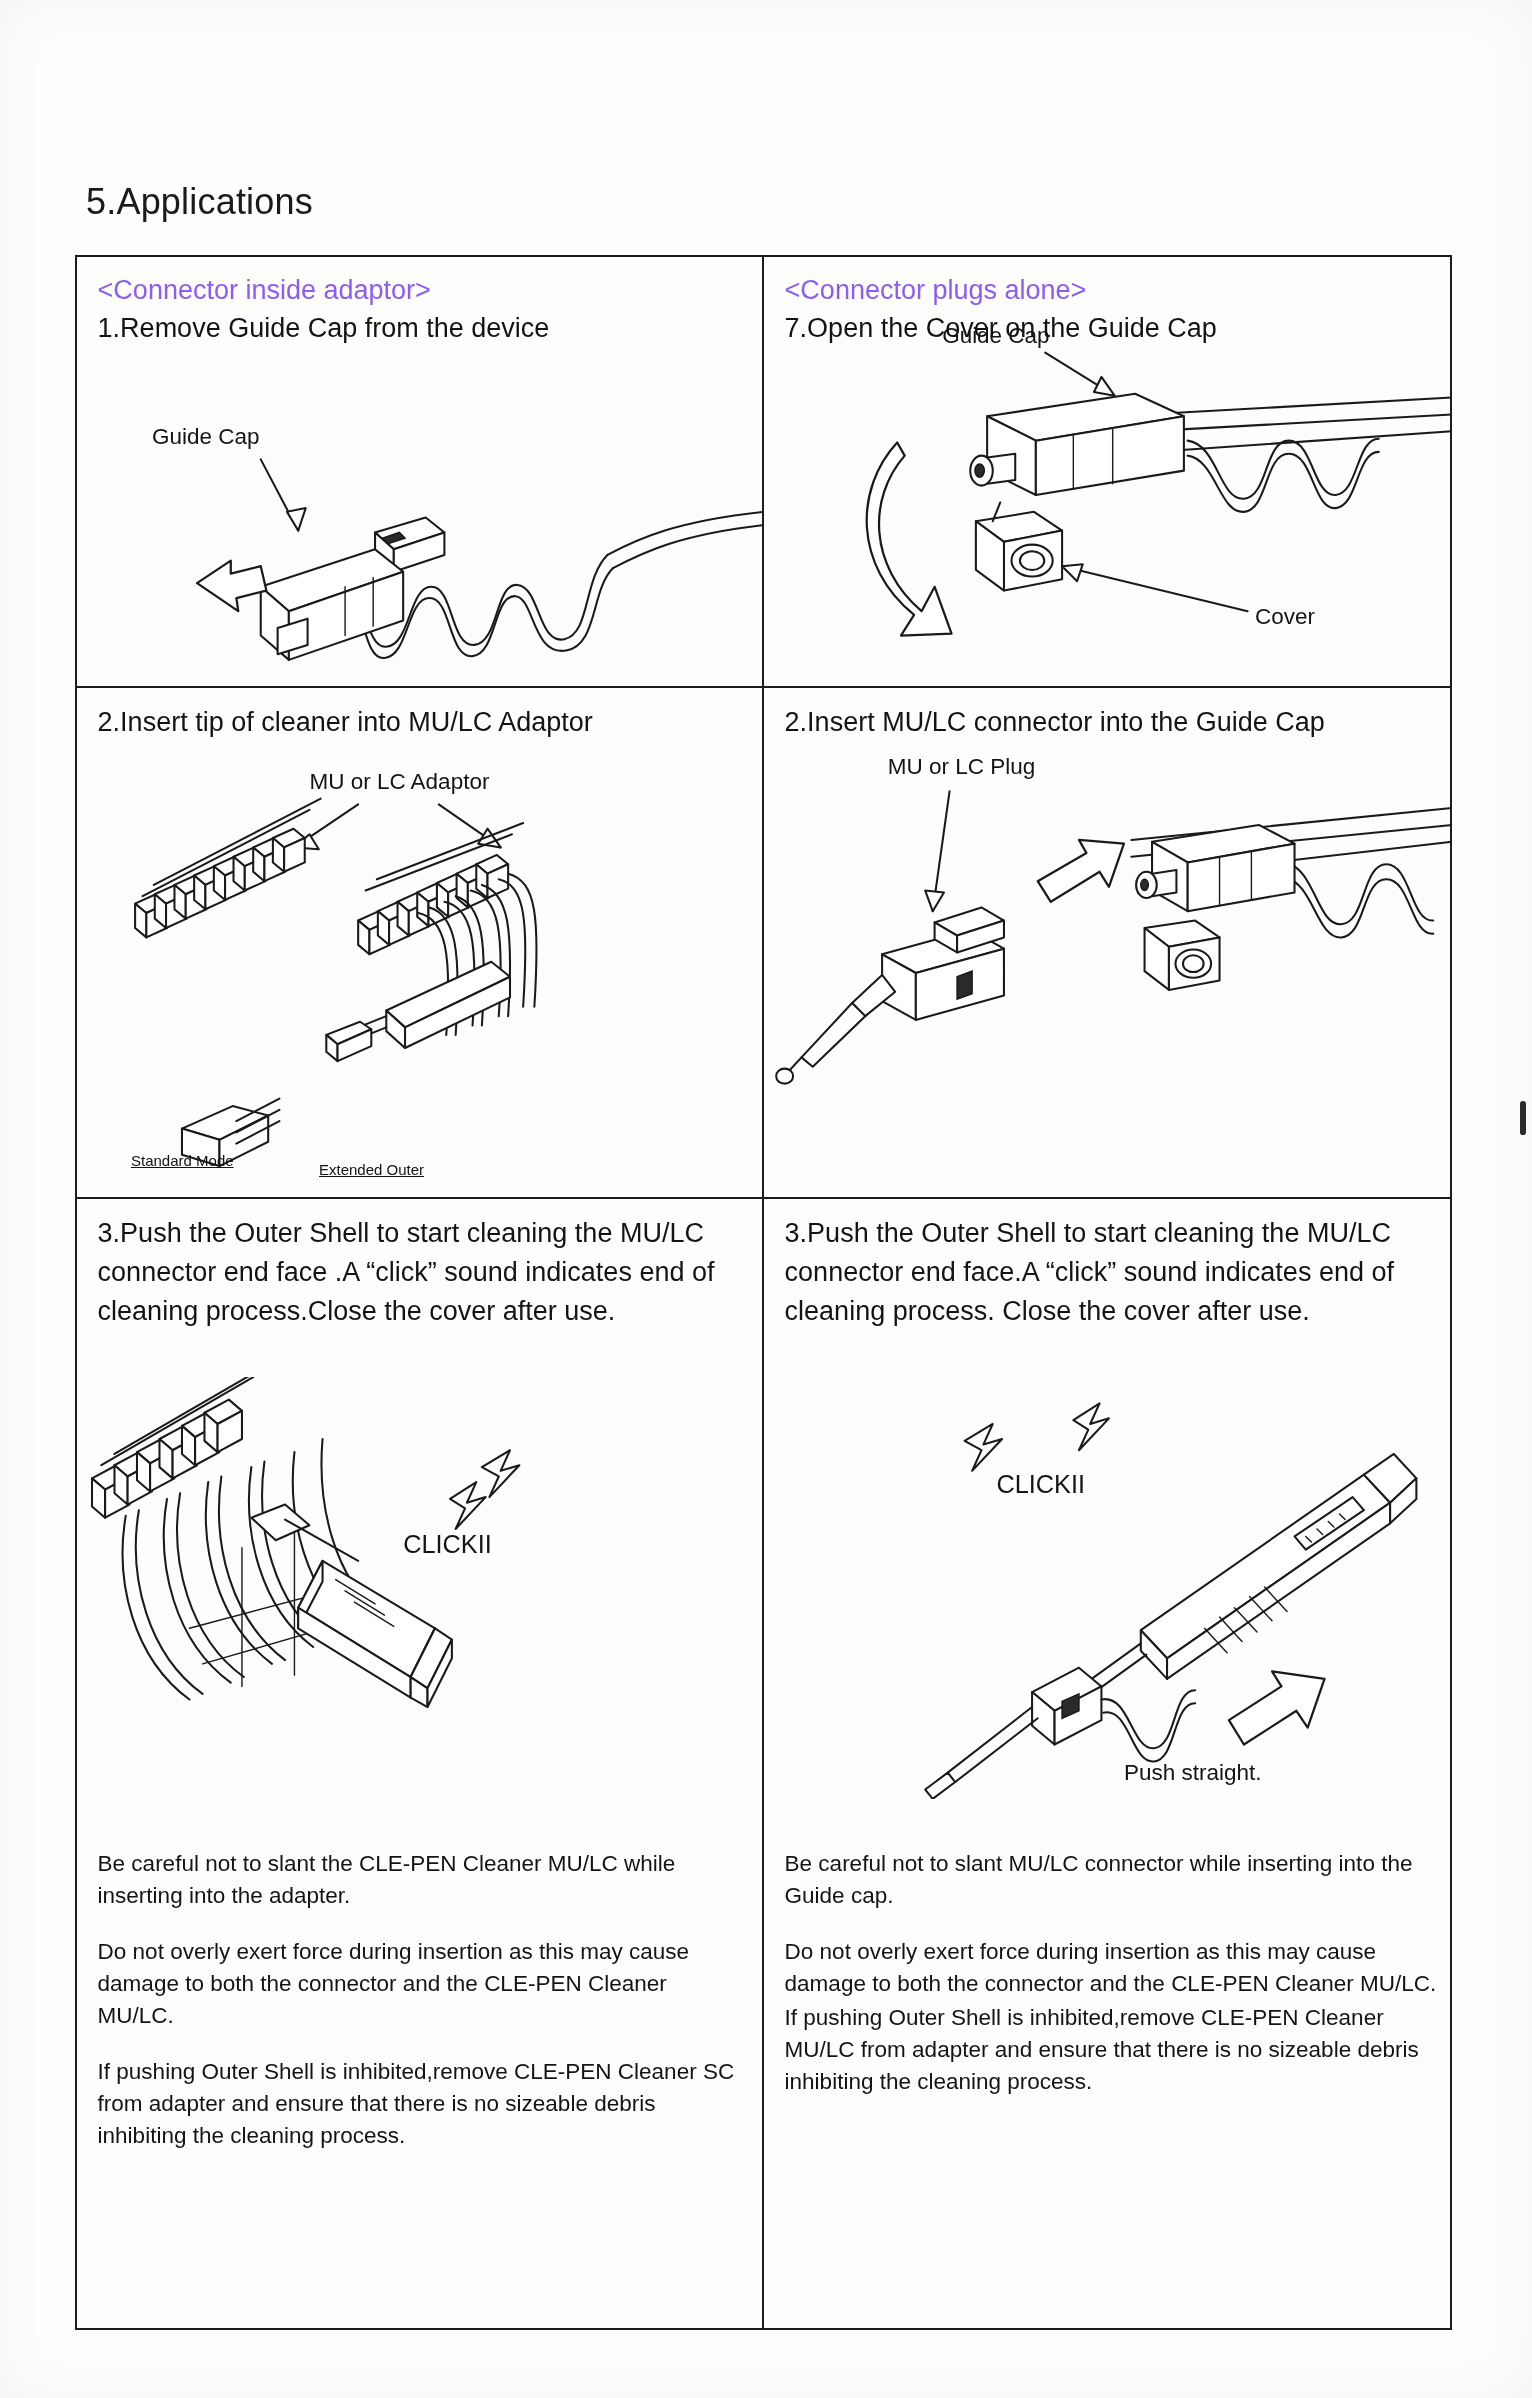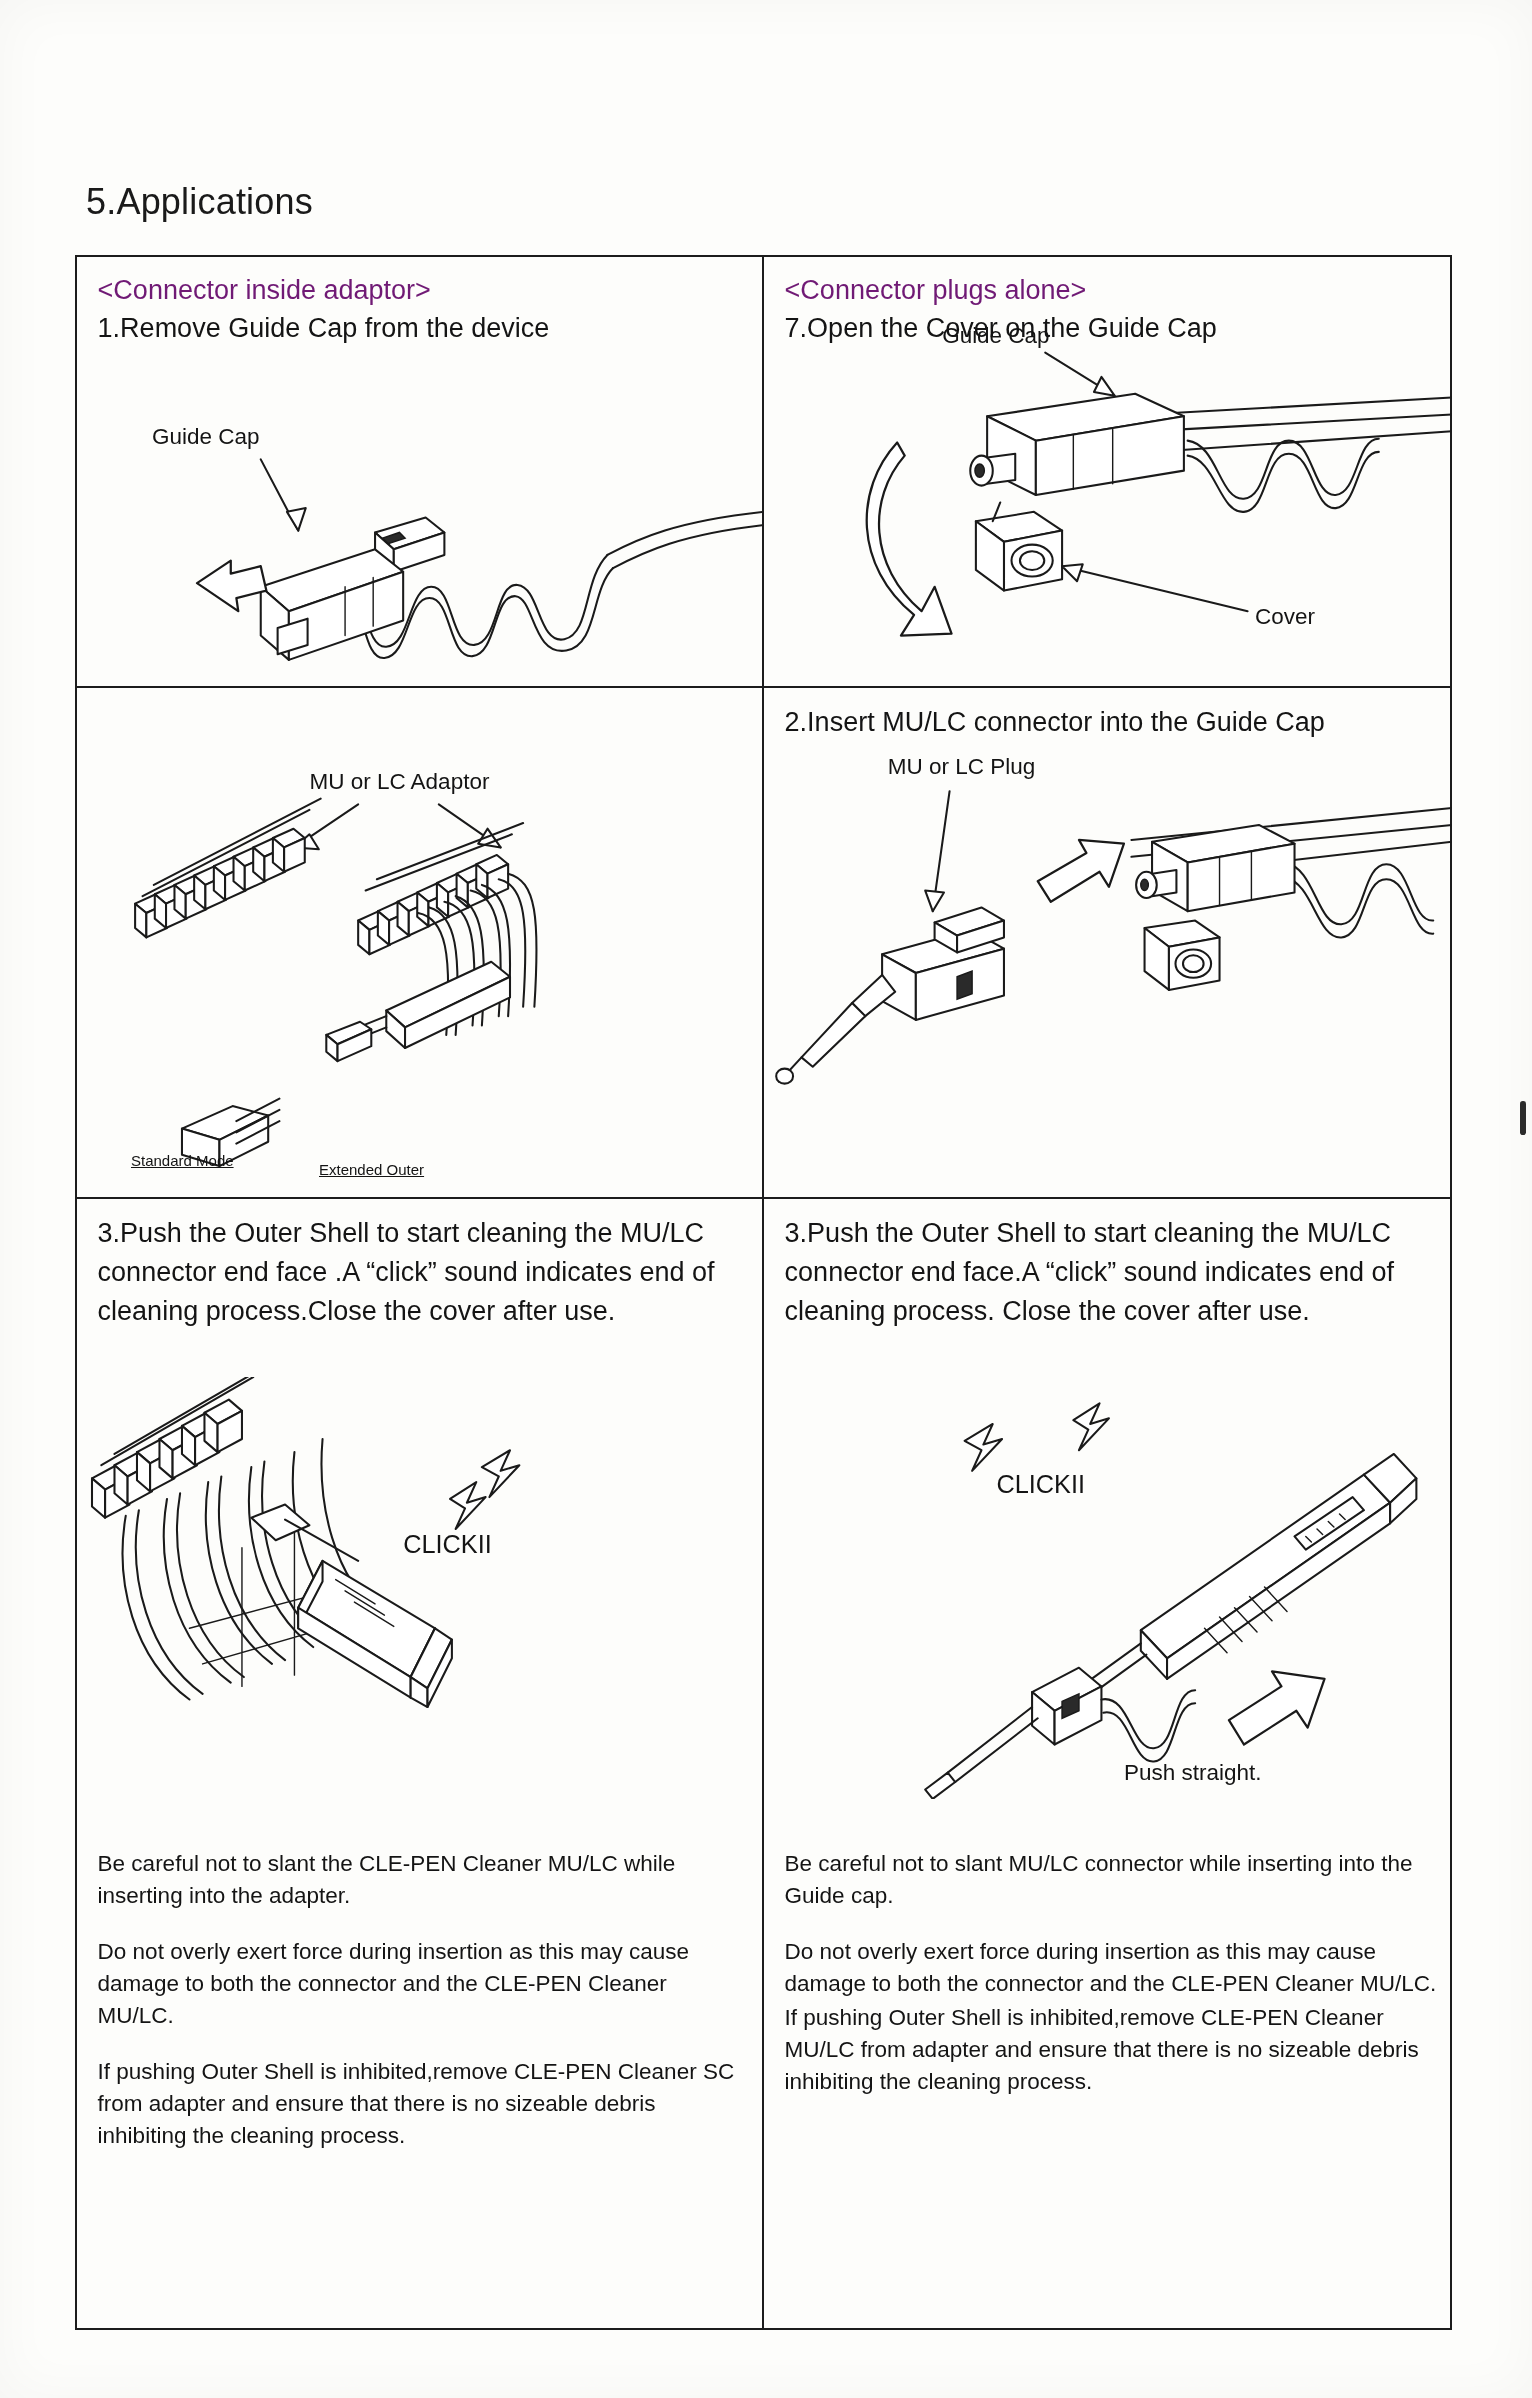--- a/index.html
+++ b/index.html
@@ -55,21 +55,21 @@
     box-sizing: border-box;
     padding: 15px 20.6px 9.4px 20.6px;
     overflow: hidden;
   }
   .cell.border-r { border-right: 2.8px solid #1c1c1c; }
   .cell.border-b { border-bottom: 2.8px solid #1c1c1c; }
 
   .head-line {
     font-size: 27px;
     line-height: 37px;
-    color: #701a75;
+    color: #8b5cf6;
   }
   .step-text {
     font-size: 27px;
     line-height: 39px;
     color: #141414;
   }
   .small-note {
     font-size: 22.5px;
     line-height: 32px;
     color: #141414;
@@ -199,20 +199,21 @@
           <path class="fil" d="M318 330 L340 328 L334 346 Z"></path>
 
           <text class="lbl-text" x="190" y="92">Guide Cap</text>
           <path class="ln" d="M300 102 L374 148"></path>
           <path class="fil" d="M374 148 L352 144 L360 128 Z"></path>
         </svg>
       </div>
     </div>
 
     <div class="cell border-r border-b">
+      <div class="step-text">2.Insert tip of cleaner into MU/LC Adaptor</div>
 
       <div class="art">
         <svg viewBox="0 0 733 545" width="687" height="511">
 
           <text class="lbl-text" x="248" y="108">MU or LC Adaptor</text>
           <path class="ln" d="M300 124 L232 170"></path>
           <path class="fil" d="M232 170 L248 156 L258 172 Z"></path>
           <path class="ln" d="M386 124 L452 170"></path>
           <path class="fil" d="M452 170 L428 166 L438 150 Z"></path>
 

